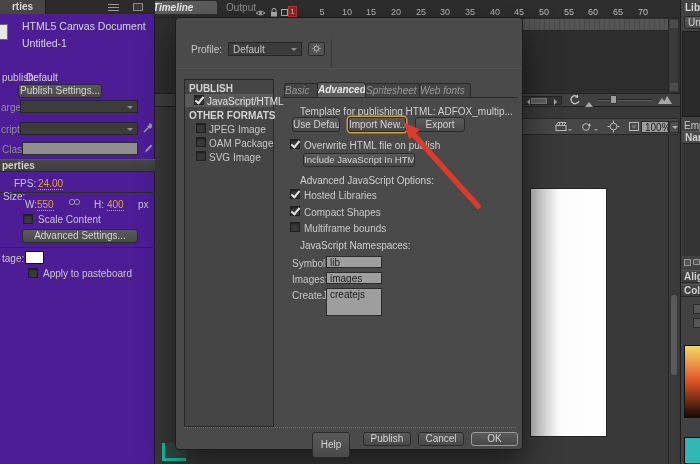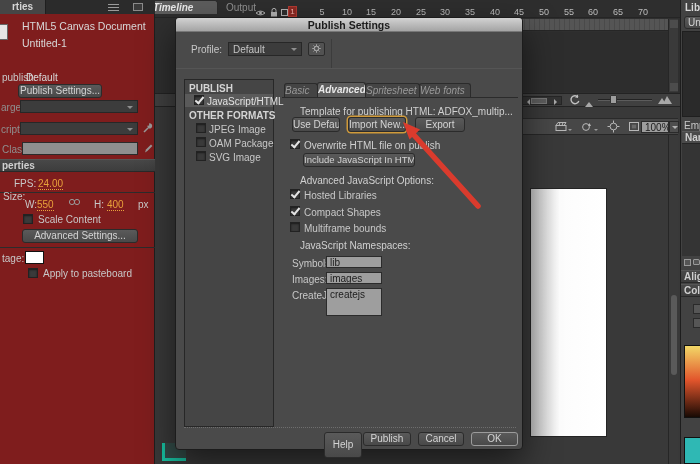--- a/index.html
+++ b/index.html
@@ -146,21 +146,21 @@
     <div class="a" style="left:669px;top:121px;width:10px;height:12px;background:#4e4e4e;border:1px solid #2a2a2a;">
       <div class="a" style="left:2px;top:4px;width:0;height:0;border:3px solid transparent;border-top-color:#b0b0b0;"></div>
     </div>
 
     <div class="a" style="left:530px;top:188px;width:77px;height:249px;background:linear-gradient(90deg,#bdbdbd,#fcfcfc 38%,#ffffff);border:1px solid #242424;"></div>
 
     <div class="a" style="left:668px;top:135px;width:10px;height:329px;background:#3a3a3a;border-left:1px solid #262626;">
       <div class="a" style="left:2px;top:160px;width:6px;height:80px;background:#5a5a5a;border-radius:3px;"></div>
     </div>
 
-    <div class="a" style="left:0;top:0;width:155px;height:464px;background:#7f1d1d;border-right:1px solid #1f1f1f;">
+    <div class="a" style="left:0;top:0;width:155px;height:464px;background:#4c1d95;border-right:1px solid #1f1f1f;">
       <div class="a" style="left:0;top:0;width:155px;height:14px;background:#2b2b2b;"></div>
       <div class="a" style="left:0;top:0;width:46px;height:14px;background:#464646;border-right:1px solid #1f1f1f;color:#d6d6d6;font-size:10px;font-weight:bold;line-height:14px;text-align:center;overflow:hidden;"><span>rties</span></div>
       <div class="a" style="left:108px;top:4px;width:11px;height:7px;background:repeating-linear-gradient(#9a9a9a 0 1px,transparent 1px 3px);"></div>
       <div class="a" style="left:133px;top:3px;width:10px;height:8px;border:1px solid #8a8a8a;background:#3a3a3a;"></div>
 
       <div class="a" style="left:-4px;top:24px;width:12px;height:16px;background:#e6e6e6;border:1px solid #666;"></div>
       <div class="a lbl" style="left:22px;top:21px;font-size:10.5px;color:#d8d8d8;">HTML5 Canvas Document</div>
       <div class="a lbl" style="left:22px;top:38px;font-size:10.5px;color:#d8d8d8;">Untitled-1</div>
 
 
@@ -230,23 +230,20 @@
       <div class="a" style="left:12px;top:304px;width:8px;height:10px;background:#565656;border:1px solid #2a2a2a;"></div>
       <div class="a" style="left:12px;top:318px;width:8px;height:10px;background:#565656;border:1px solid #2a2a2a;"></div>
       <div class="a" style="left:3px;top:345px;width:17px;height:73px;background:linear-gradient(180deg,#f2d867 0%,#e2552c 48%,#180a04 100%);border:1px solid #111;"></div>
       <div class="a" style="left:3px;top:437px;width:17px;height:27px;background:#2fb8b4;border:1px solid #111;"></div>
     </div>
   </div>
 
   <div class="a" style="left:162px;top:443px;width:24px;height:18px;border-left:3px solid #17c0a0;border-bottom:3px solid #17c0a0;background:rgba(23,160,140,.18);z-index:5;"></div>
 
   <div class="a" style="left:175px;top:17px;width:348px;height:433px;background:#4a4a4a;border:1px solid #1c1c1c;border-radius:4px;box-shadow:0 14px 34px rgba(0,0,0,.55);z-index:10;">
-    <div class="a" style="left:0;top:0;width:346px;height:14px;background:linear-gradient(#d2d2d2,#a4a4a4);border-radius:3px 3px 0 0;border-bottom:1px solid #777;color:#1b1b1b;font-size:10.5px;font-weight:bold;text-align:center;line-height:14px;">
-      <span>Publish Settings</span>
-    </div>
 
     <div class="a lbl" style="left:15px;top:26px;">Profile:</div>
     <div class="a dd" style="left:52px;top:24px;width:74px;height:14px;line-height:11px;"><span>Default</span></div>
     <div class="a" style="left:132px;top:24px;width:17px;height:14px;background:#525252;border:1px solid #2b2b2b;border-radius:2px;">
       <svg width="11" height="11" viewBox="0 0 12 12" style="margin:0 auto">
           <circle cx="6" cy="6" r="2.4" fill="none" stroke="#bdbdbd"></circle>
           <path d="M6 1.5 V3 M6 9 V10.5 M1.5 6 H3 M9 6 H10.5 M2.8 2.8 L3.9 3.9 M8.1 8.1 L9.2 9.2 M9.2 2.8 L8.1 3.9 M3.9 8.1 L2.8 9.2" stroke="#bdbdbd"></path>
         </svg>
     </div>
     <div class="a" style="left:155px;top:21px;width:1px;height:29px;background:#3c3c3c;"></div>
@@ -292,21 +289,21 @@
 
     <div class="a lbl" style="left:124px;top:222px;color:#d0d0d0;">JavaScript Namespaces:</div>
     <div class="a lbl" style="left:116px;top:240px;">Symbols:</div>
     <div class="a field" style="left:150px;top:238px;width:56px;height:12px;">lib</div>
     <div class="a lbl" style="left:116px;top:256px;">Images:</div>
     <div class="a field" style="left:150px;top:254px;width:56px;height:12px;">images</div>
     <div class="a lbl" style="left:116px;top:272px;">CreateJS:</div>
     <div class="a field" style="left:150px;top:270px;width:56px;height:28px;">createjs</div>
 
     <div class="a" style="left:8px;top:409px;width:332px;height:0;border-top:1px dotted #6e6e6e;"></div>
-    <button class="btn a" style="left:148px;top:414px;width:38px;height:26px;line-height:12px;padding:0;">Help</button>
+    <button class="btn a" style="left:136px;top:414px;width:38px;height:26px;line-height:12px;padding:0;">Help</button>
     <button class="btn a" style="left:187px;top:414px;width:48px;height:14px;line-height:12px;padding:0;">Publish</button>
     <button class="btn a" style="left:242px;top:414px;width:46px;height:14px;line-height:12px;padding:0;">Cancel</button>
     <button class="btn a" style="left:295px;top:414px;width:47px;height:14px;line-height:12px;padding:0;border-color:#9b9b9b;">OK</button>
   </div>
 
   <svg class="a" width="700" height="464" viewBox="0 0 700 464" style="left:0;top:0;z-index:30;pointer-events:none;">
     <line x1="478" y1="206" x2="413" y2="134" stroke="#da3b2d" stroke-width="5.5" stroke-linecap="round"></line>
     <polygon points="403,122 420,129.5 409.5,139.5" fill="#da3b2d"></polygon>
   </svg>
 </div>

